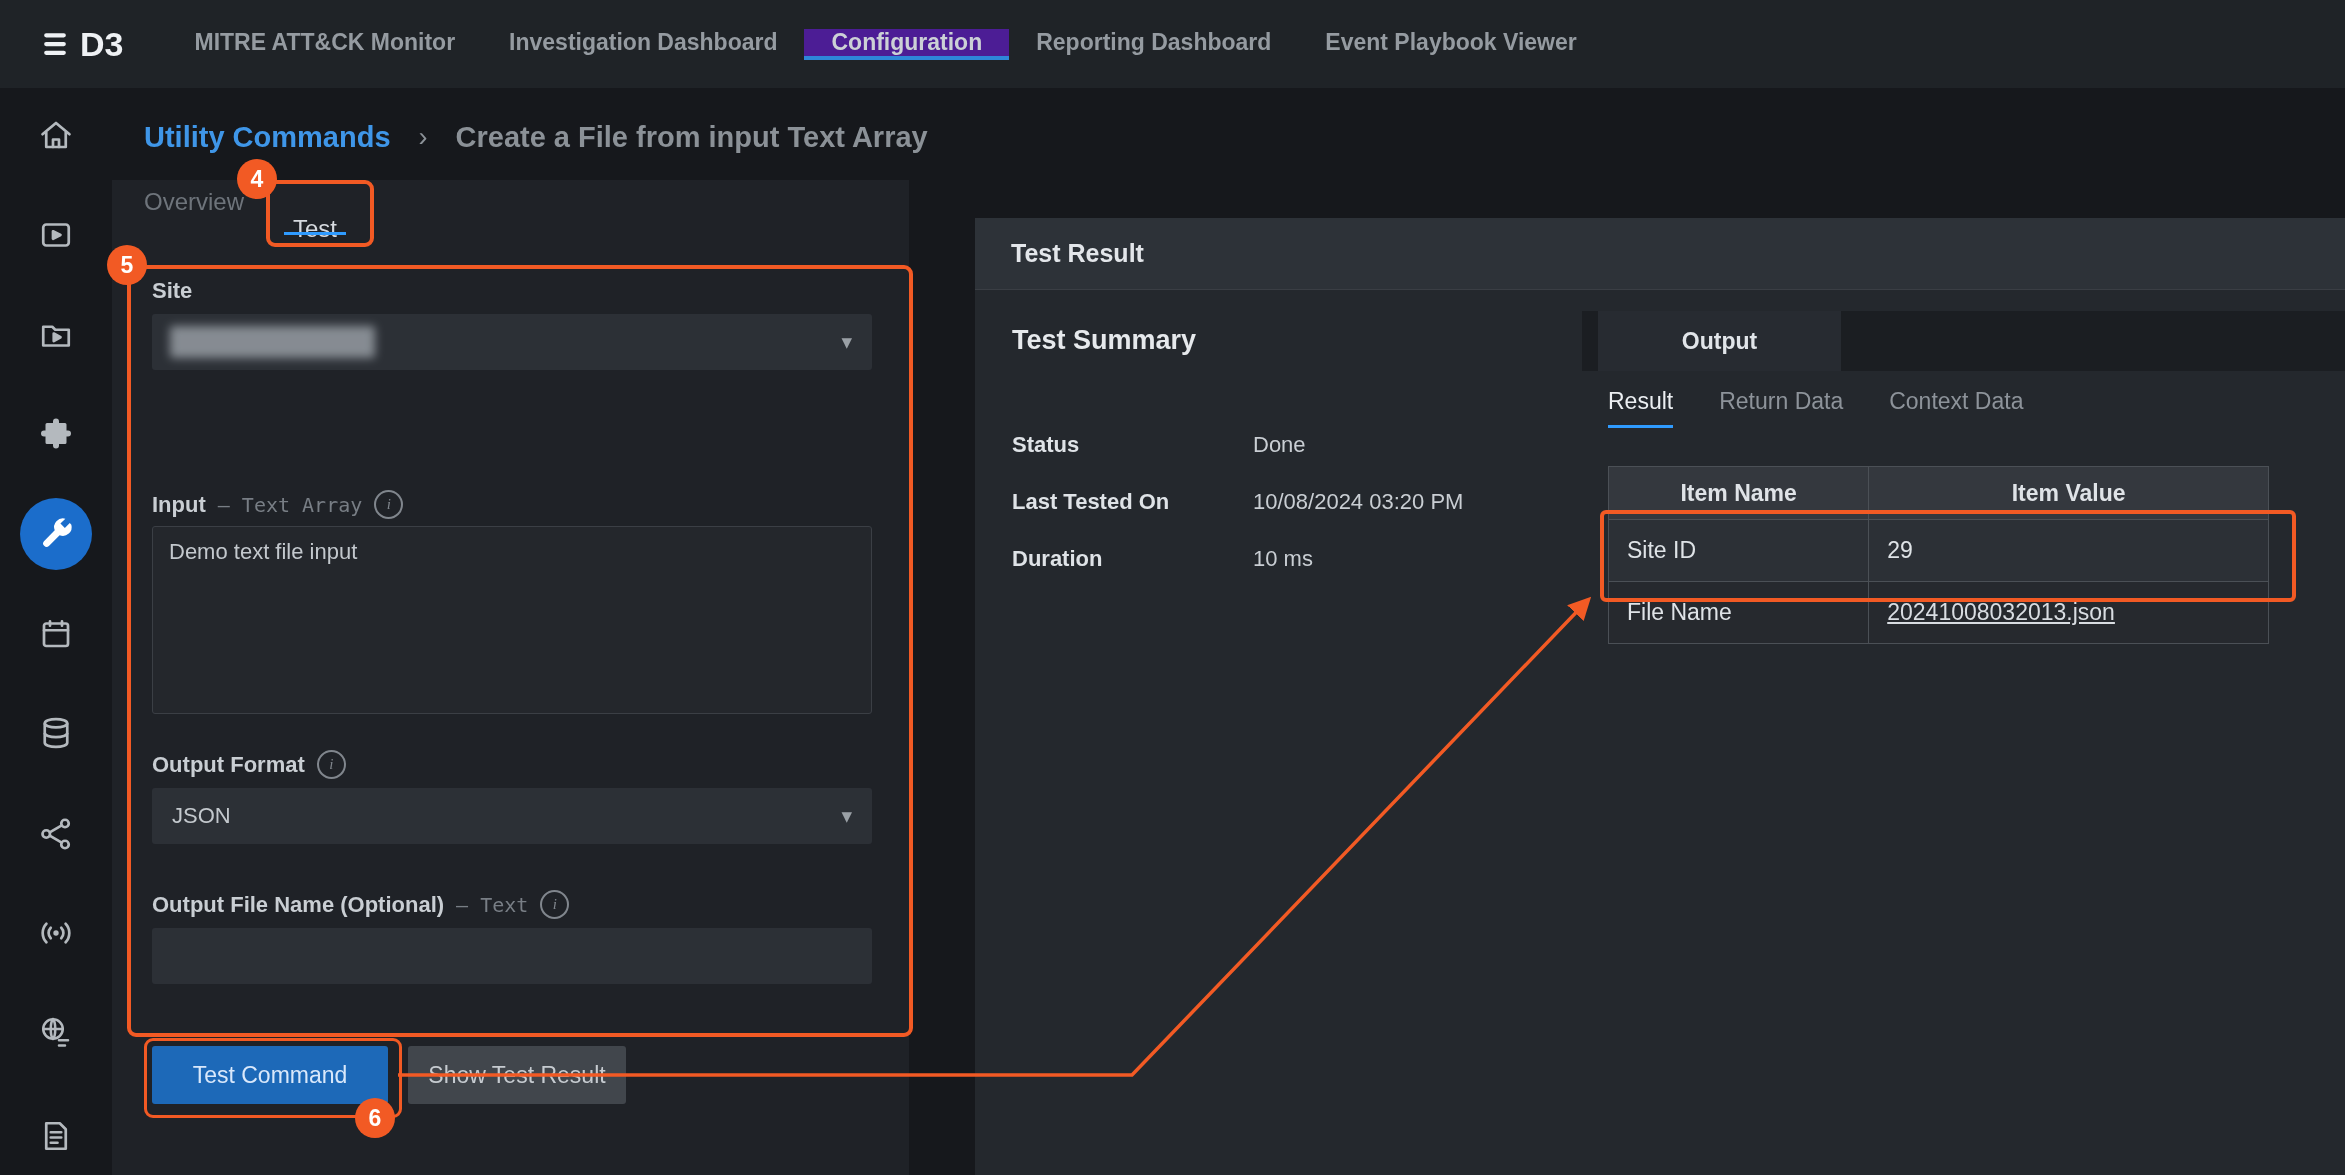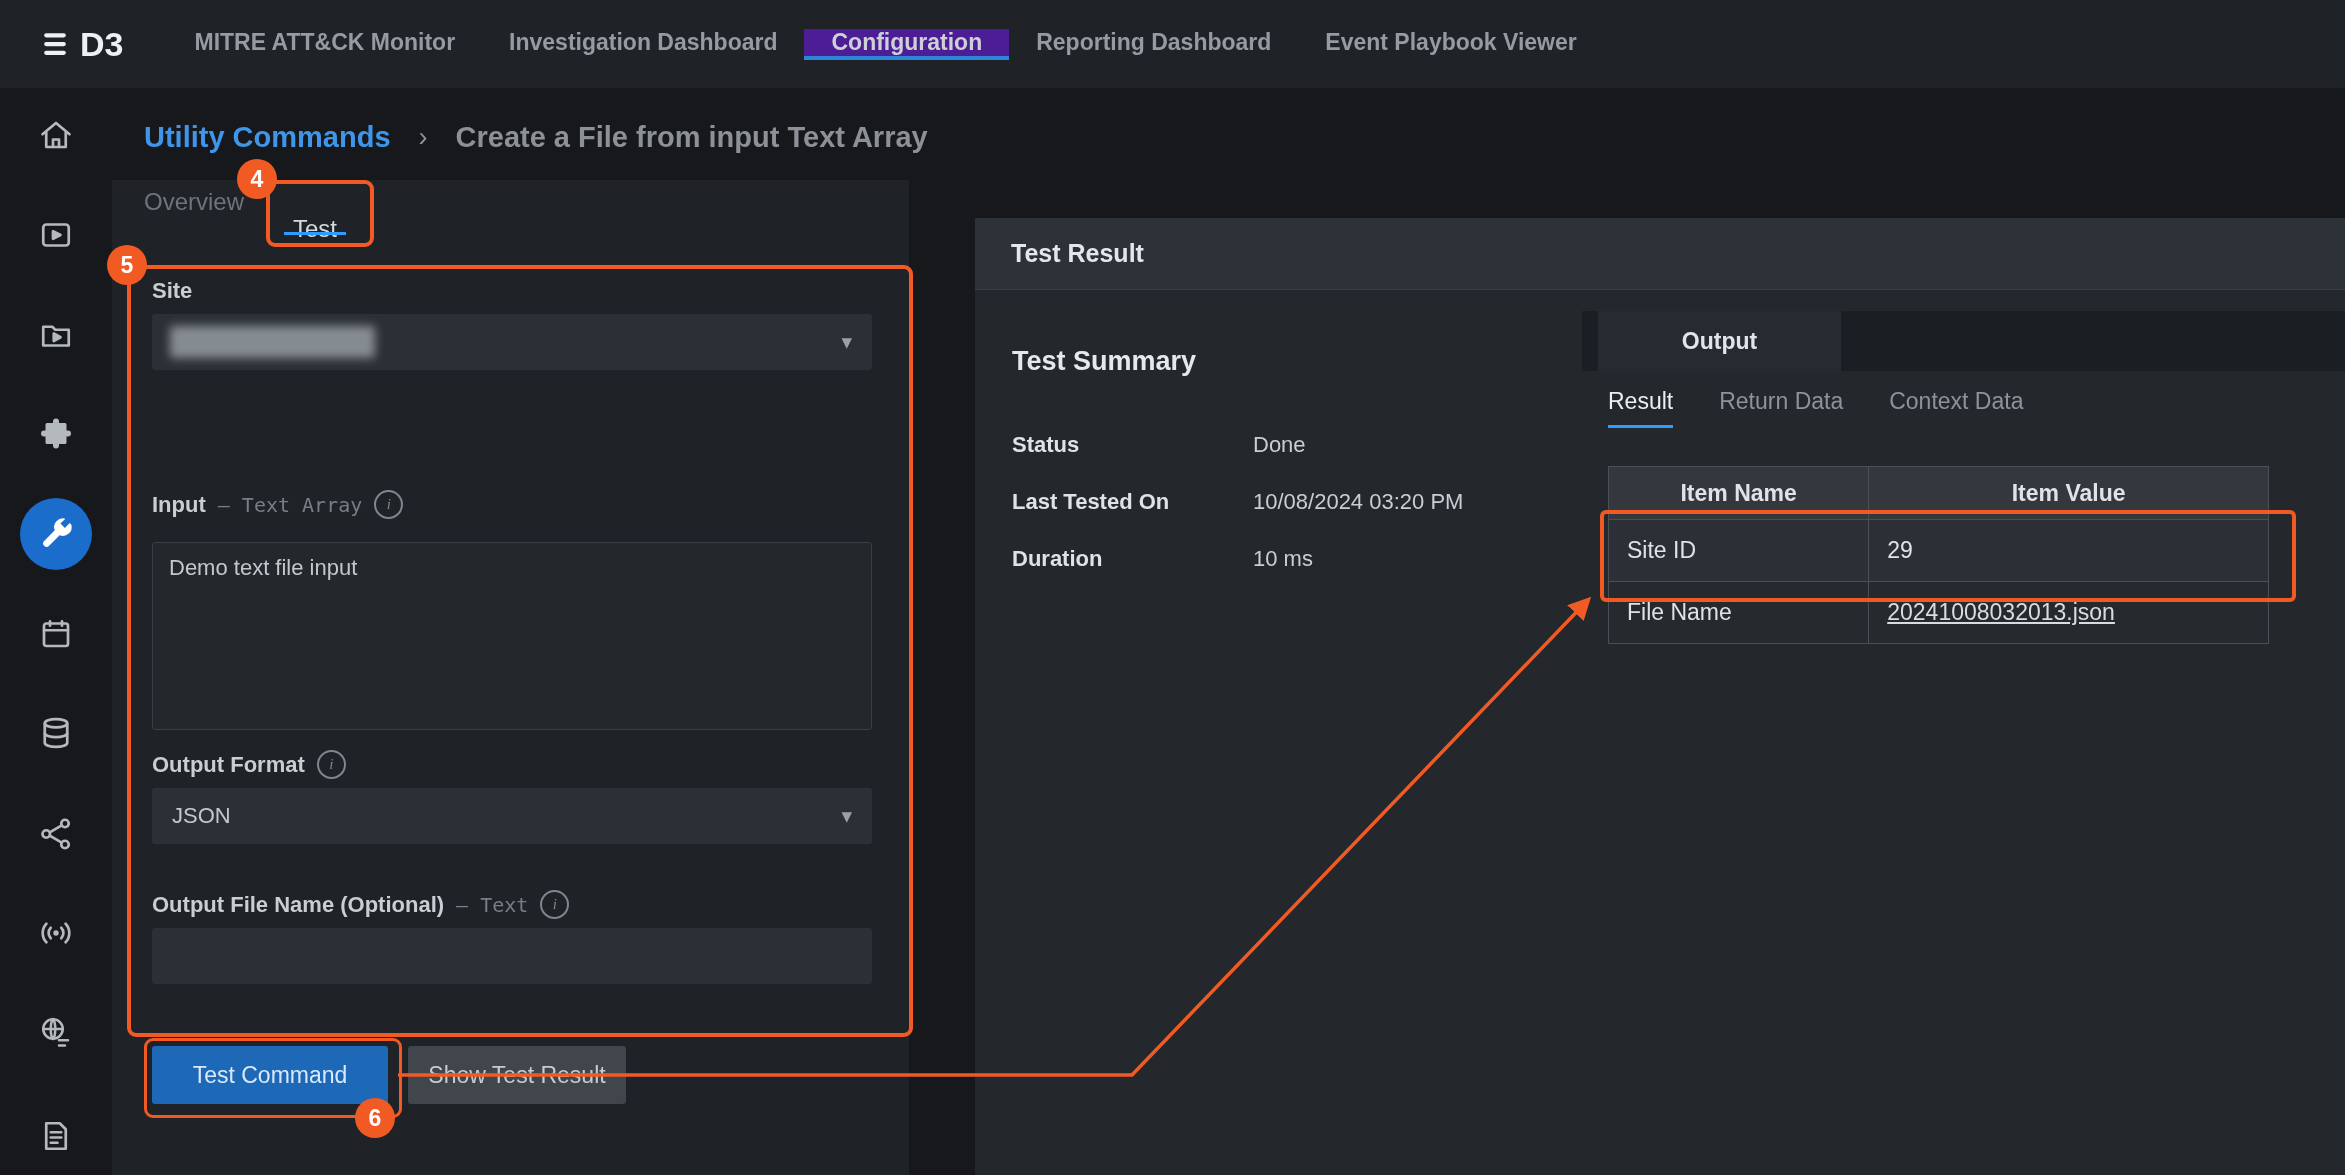--- a/index.html
+++ b/index.html
@@ -39,21 +39,21 @@
   .redacted{position:absolute;left:18px;top:12px;width:205px;height:32px;background:#969ca3;border-radius:3px;filter:blur(5px);opacity:.85;}
   .textarea{position:absolute;background:#24272c;border:1px solid #3b3f45;border-radius:3px;box-sizing:border-box;padding:12px 16px;font-size:22px;color:#c3c8cd;font-family:"Liberation Sans",sans-serif;resize:none;outline:none;}
   .text-input{position:absolute;background:#2c3036;border:none;border-radius:3px;box-sizing:border-box;padding:0 16px;font-size:22px;color:#c3c8cd;outline:none;}
   .btn{position:absolute;display:flex;align-items:center;justify-content:center;font-size:23px;border-radius:3px;cursor:pointer;box-sizing:border-box;}
   .btn-primary{background:#1d69b8;color:#d9e8fb;}
   .btn-secondary{background:#41464c;color:#c6cbd0;}
 
   
   .right-panel{position:absolute;left:975px;top:218px;right:0;bottom:0;background:#24282d;}
   .rp-header{position:absolute;left:0;top:0;right:0;height:72px;background:#2d3238;display:flex;align-items:center;padding-left:36px;box-sizing:border-box;font-size:25px;font-weight:bold;color:#e3e6ea;border-bottom:1px solid #3a3e44;}
-  .rp-summary-title{position:absolute;left:37px;top:128px;font-size:27px;font-weight:bold;color:#e6e9ec;}
+  .rp-summary-title{position:absolute;left:37px;top:107px;font-size:27px;font-weight:bold;color:#e6e9ec;}
   .sum-row{position:absolute;left:37px;display:flex;font-size:22px;height:57px;align-items:center;}
   .sum-label{width:241px;font-weight:bold;color:#dfe3e7;}
   .sum-value{color:#c9ced3;}
   .out-strip{position:absolute;left:607px;top:93px;right:0;height:60px;background:#1b1e22;}
   .out-tab{position:absolute;left:16px;top:0;width:243px;height:60px;background:#272b31;display:flex;align-items:center;justify-content:center;font-size:23px;font-weight:bold;color:#e1e5e9;cursor:pointer;}
   .subtabs{position:absolute;left:633px;top:170px;display:flex;gap:46px;font-size:23px;}
   .subtab{color:#8d939a;cursor:pointer;padding-bottom:10px;}
   .subtab.active{color:#eceff2;border-bottom:3px solid #2f9bff;}
   .tbl{position:absolute;left:633px;top:248px;width:661px;border:1px solid #4b5056;box-sizing:border-box;font-size:23px;color:#dfe3e7;}
   .tbl-hrow{display:flex;background:#34383e;height:52px;font-weight:bold;}
@@ -180,21 +180,21 @@
     <div class="select" style="left:40px;top:134px;width:720px;height:56px;">
       <span class="redacted"></span>
       <span class="caret">▾</span>
     </div>
 
     <div class="fld-label-row" style="left:40px;top:310px;">
       <span class="fld-label">Input</span>
       <span class="fld-hint">– Text Array</span>
       <span class="info">i</span>
     </div>
-    <textarea class="textarea" style="left: 40px; top: 362px; width: 720px; height: 188px;">Demo text file input</textarea>
+    <textarea class="textarea" style="left: 40px; top: 346px; width: 720px; height: 188px;">Demo text file input</textarea>
 
     <div class="fld-label-row" style="left:40px;top:570px;">
       <span class="fld-label">Output Format</span>
       <span class="info">i</span>
     </div>
     <div class="select" style="left:40px;top:608px;width:720px;height:56px;">
       <span>JSON</span>
       <span class="caret">▾</span>
     </div>
 

